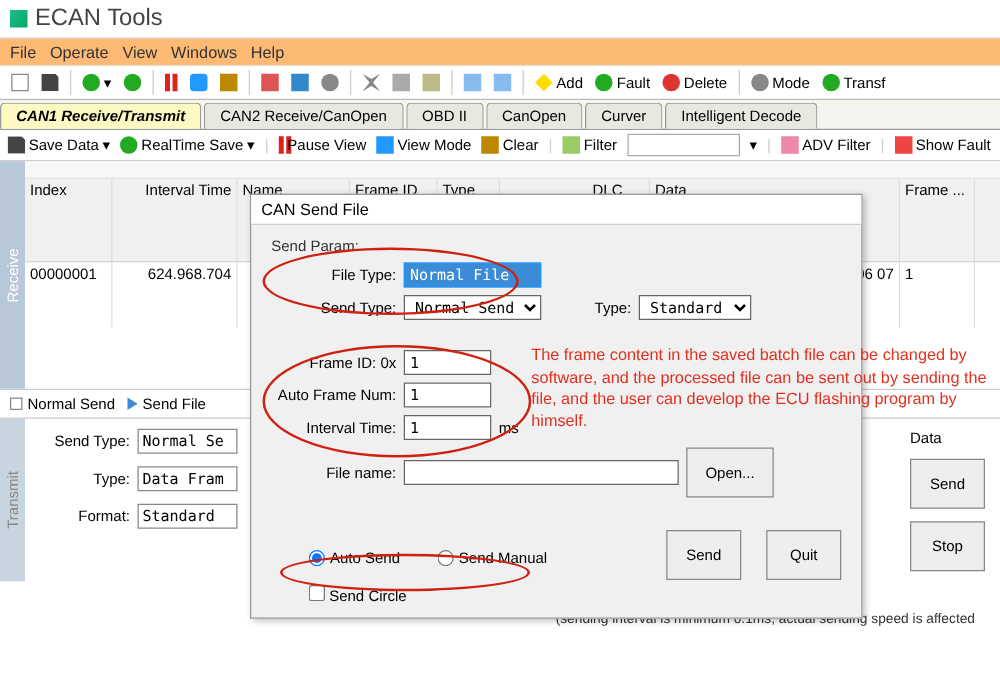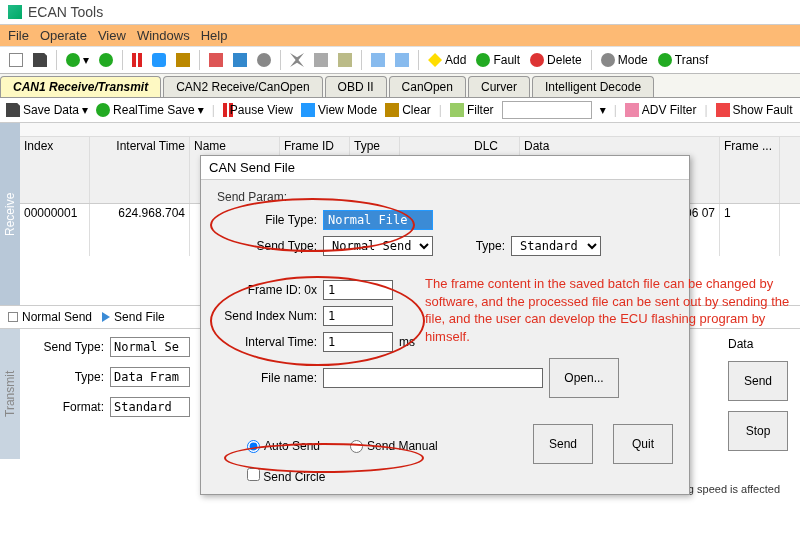--- a/index.html
+++ b/index.html
@@ -1,19 +1,19 @@
 <!DOCTYPE html>
 <html><head>
 <meta charset="utf-8">
 <style>
 * { box-sizing: border-box; margin: 0; padding: 0; font-family: 'Segoe UI', Tahoma, sans-serif; }
 body { background: #fff; width: 800px; height: 545px; overflow: hidden; font-size: 12px; }
 .titlebar { background: #fff; border-bottom: 1px solid #ccc; padding: 4px 8px; display: flex; align-items: center; gap: 6px; }
 .titlebar .logo { width: 14px; height: 14px; background: linear-gradient(135deg,#2b8,#0a6); }
-.titlebar .title { color: #444; font-size: 14px; }
+.titlebar .title { color: #444; font-size: 19px; }
 .menubar { background: #fdba74; padding: 3px 8px; display: flex; gap: 11px; border-bottom: 1px solid #e0e0e0; }
 .menubar span { color: #333; font-size: 13px; cursor: pointer; }
 .toolbar { background: #fff; padding: 3px 6px; display: flex; align-items: center; gap: 4px; border-bottom: 1px solid #bbb; flex-wrap: nowrap; overflow: hidden; }
 .toolbar .sep { width: 1px; height: 20px; background: #ccc; margin: 0 2px; }
 .tbtn { min-width: 16px; height: 20px; display: inline-flex; align-items: center; gap: 3px; padding: 0 3px; cursor: pointer; font-size: 12px; }
 .ticon { width: 14px; height: 14px; display: inline-block; }
 .i-new { background: #fff; border: 1px solid #888; }
 .i-save { background: #444; clip-path: polygon(0 0,80% 0,100% 20%,100% 100%,0 100%); }
 .i-green { background: #2a2; border-radius: 50%; }
 .i-red { background: #d22; width:4px; height:14px; box-shadow: 6px 0 #d22; }
@@ -290,21 +290,21 @@
       <span class="spacer"></span>
       <label style="width:40px">Type:</label>
       <select style="width:90px"><option>Standard</option></select>
     </div>
     <div style="height:12px"></div>
     <div class="dlg-row">
         <label>Frame ID:  0x</label>
         <input type="text" style="width: 70px;" value="1">
       </div>
     <div class="dlg-row">
-        <label>Send Index Num:</label>
+        <label>Auto Frame Num:</label>
         <input type="text" style="width: 70px;" value="1">
       </div>
     <div class="dlg-row">
         <label>Interval Time:</label>
         <input type="text" style="width: 70px;" value="1">
         <span>ms</span>
       </div>
     <div class="dlg-row">
         <label>File name:</label>
         <input type="text" style="width: 220px;" value=""> 

